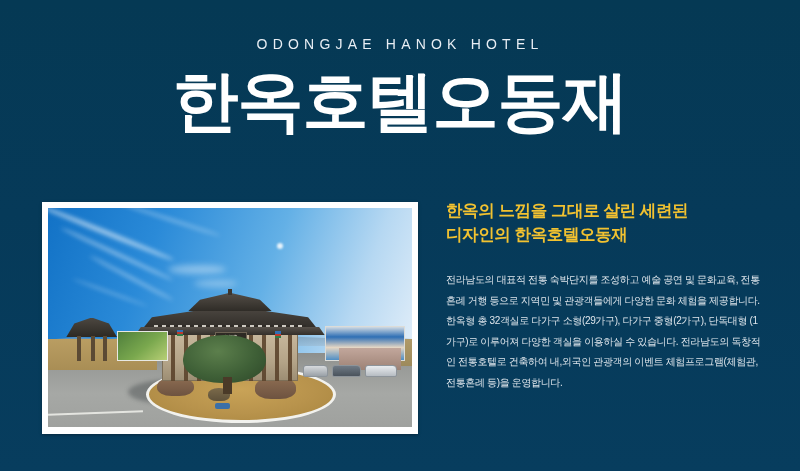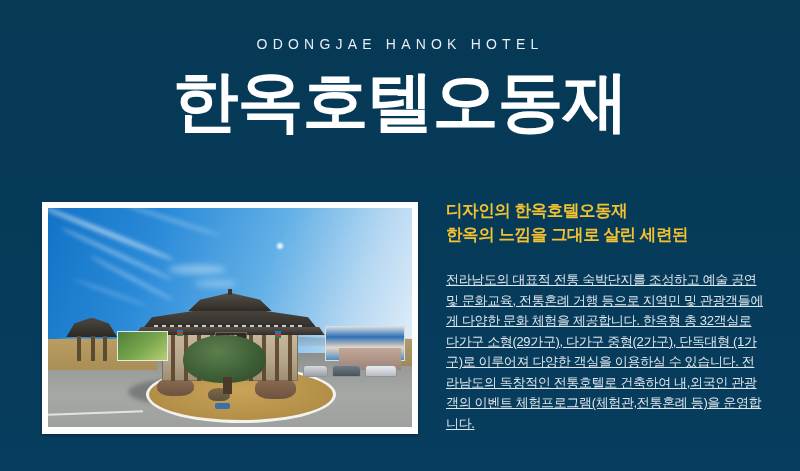--- a/index.html
+++ b/index.html
@@ -277,25 +277,24 @@
   .lead {
     font-size:16.5px;
     line-height:24px;
     font-weight:bold;
     color:#f2c230;
     letter-spacing:-0.4px;
   }
   .lead span { display:block; }
   .body-copy {
     margin-top:24px;
-    font-size:13px;
+    font-size:10px;
     line-height:20.5px;
     color:#dfe6ec;
     letter-spacing:-0.35px;
-    text-decoration:underline;
   }
   .body-copy p { margin:0; }
 </style>
 </head>
 <body>
 
 <div id="page">
 
   <div class="header">
     <div class="eyebrow">ODONGJAE HANOK HOTEL</div>
@@ -356,21 +355,21 @@
       <div class="car k1"></div>
       <div class="car k2"></div>
       <div class="car k3"></div>
       <div class="road-marking"></div>
 
     </div>
   </div>
 
   <div class="text-col">
     <div class="lead">
+      <span>한옥의 느낌을 그대로 살린 세련된</span>
       <span>디자인의 한옥호텔오동재</span>
-      <span>한옥의 느낌을 그대로 살린 세련된</span>
     </div>
     <div class="body-copy">
       <p>전라남도의 대표적 전통 숙박단지를 조성하고 예술 공연 및 문화교육, 전통혼례 거행 등으로 지역민 및 관광객들에게 다양한 문화 체험을 제공합니다. 한옥형 총 32객실로 다가구 소형(29가구), 다가구 중형(2가구), 단독대형 (1가구)로 이루어져 다양한 객실을 이용하실 수 있습니다. 전라남도의 독창적인 전통호텔로 건축하여 내,외국인 관광객의 이벤트 체험프로그램(체험관,전통혼례 등)을 운영합니다.</p>
     </div>
   </div>
 
 </div>
 
 </body></html>

